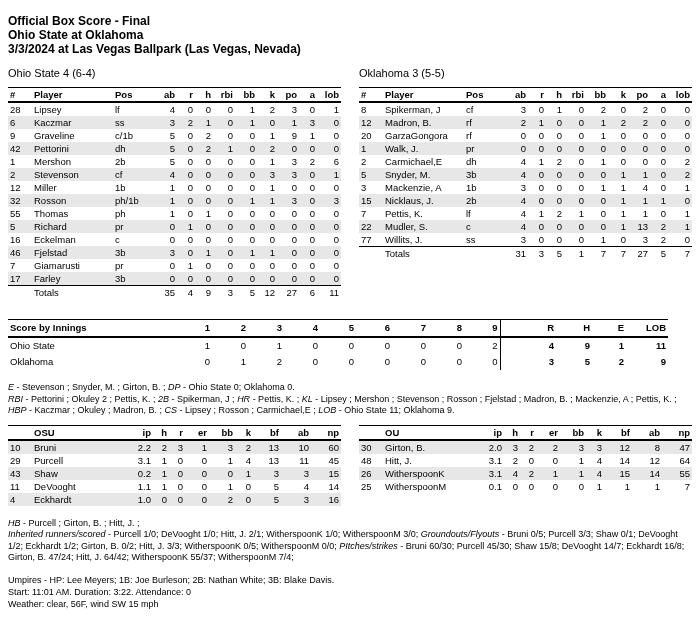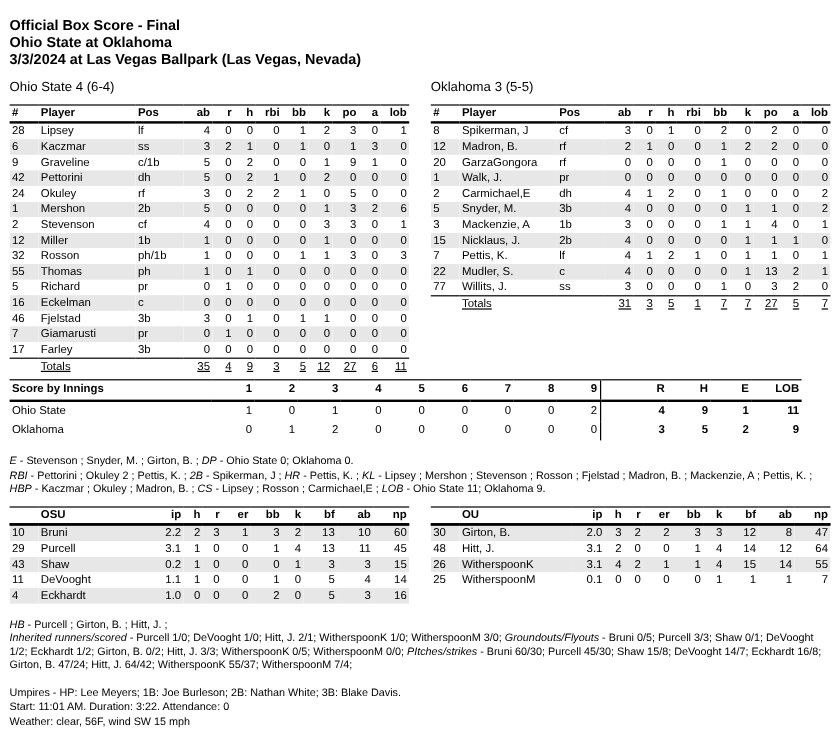--- a/index.html
+++ b/index.html
@@ -12,32 +12,32 @@
 
   .title-block { font-weight:bold; font-size:12px; line-height:14px; }
 
   .cols { display:flex; gap:18px; margin-top:11px; align-items:flex-start; }
   .col { flex:1; min-width:0; }
   .team-title { font-weight:normal; font-size:11px; margin:0 0 8px 0; }
 
   table { border-collapse:collapse; width:100%; font-size:9.5px; table-layout:fixed; }
   th,td { padding:1px 2px; white-space:nowrap; overflow:hidden; line-height:11px; font-weight:normal; text-align:left; }
   thead th { border-top:1px solid #000; border-bottom:2px solid #000; font-weight:bold; }
-  tfoot td { border-top:1px solid #000;text-decoration:underline; }
+  tfoot td { border-top:1px solid #000; }
 
   
   .batting tbody tr:nth-child(even) { background:#e7e7e7; }
   .batting th:nth-child(n+4), .batting td:nth-child(n+4) { text-align:right; }
 
   
   .pitch tbody tr:nth-child(odd) { background:#e7e7e7; }
   .pitch th:nth-child(n+3), .pitch td:nth-child(n+3) { text-align:right; }
 
   
-  .linescore { width:656px; margin-top:4px; }
+  .linescore { width:656px; margin-top:20px; }
   .linescore th:nth-child(n+2), .linescore td:nth-child(n+2) { text-align:right; }
   .linescore th:nth-child(11), .linescore td:nth-child(11) { border-left:1px solid #000; }
   .linescore td:nth-child(n+11) { font-weight:bold; }
   .linescore th, .linescore td { padding:2px 2px; line-height:12px; }
 
   .notes { font-size:9px; line-height:11.5px; margin-top:12px; }
   .notes p, .pnotes p { margin:0; }
   .it { font-style:italic; }
 
   .pitch-section { margin-top:8px; }
@@ -137,34 +137,20 @@
               <td>42</td>
               <td>Pettorini</td>
               <td>dh</td>
               <td>5</td>
               <td>0</td>
               <td>2</td>
               <td>1</td>
               <td>0</td>
               <td>2</td>
               <td>0</td>
-              <td>0</td>
-              <td>0</td>
-            </tr>
-            <tr>
-              <td>24</td>
-              <td>Okuley</td>
-              <td>rf</td>
-              <td>3</td>
-              <td>0</td>
-              <td>2</td>
-              <td>2</td>
-              <td>1</td>
-              <td>0</td>
-              <td>5</td>
               <td>0</td>
               <td>0</td>
             </tr>
             <tr>
               <td>1</td>
               <td>Mershon</td>
               <td>2b</td>
               <td>5</td>
               <td>0</td>
               <td>0</td>

